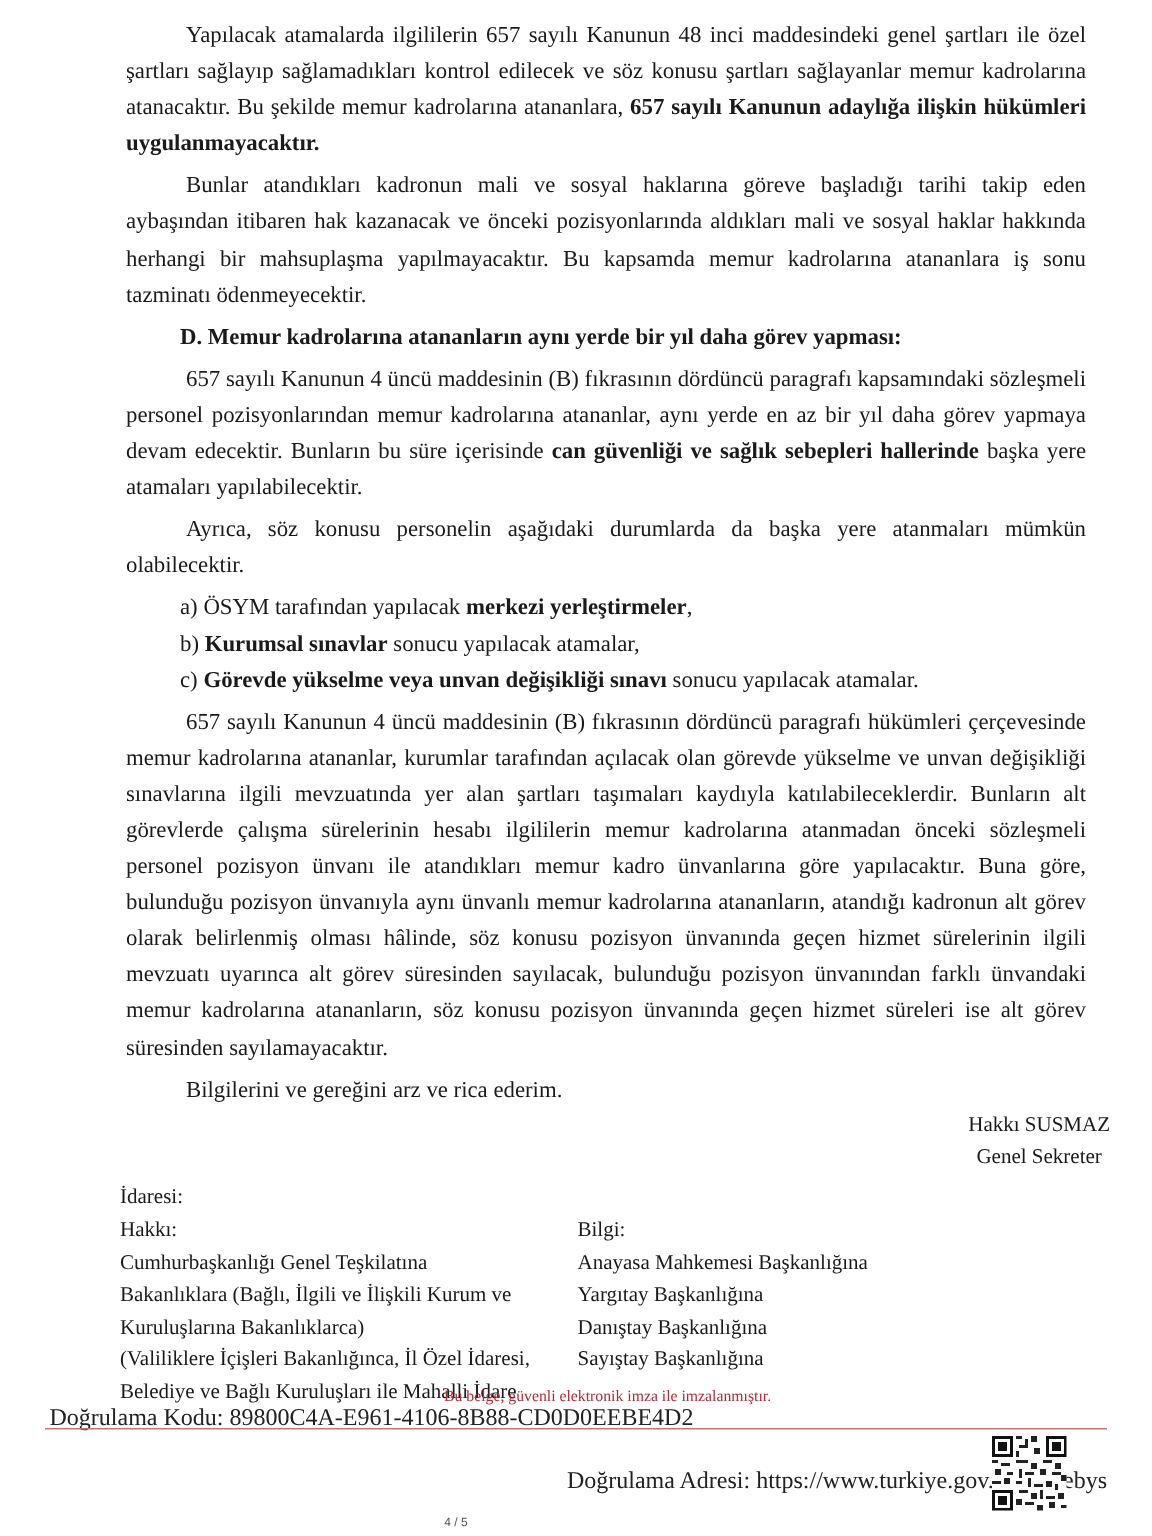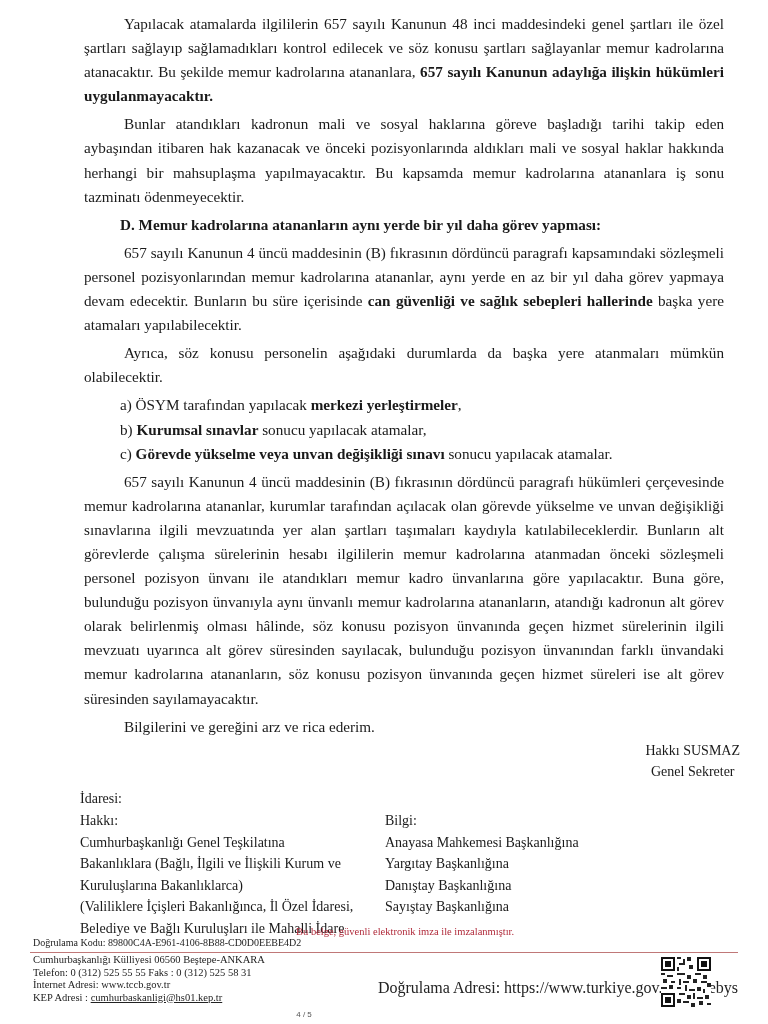--- a/index.html
+++ b/index.html
@@ -13,21 +13,21 @@
   .heading { margin: 0; padding-left: 40px; font-weight: bold; }
   .list-item { margin: 0; padding-left: 40px; }
   b { font-weight: bold; }
   .signature { position: absolute; right: 28px; top: 730px; text-align: center;
                font-size: 14px; line-height: 21px; margin-top: 10px; }
   .dist { position: absolute; left: 80px; top: 788px; font-size: 14px; line-height: 21.5px; }
   .dist-left { position: absolute; left: 80px; top: 810px; width: 300px; font-size: 14px; line-height: 21.5px; }
   .dist-right { position: absolute; left: 385px; top: 810px; width: 300px; font-size: 14px; line-height: 21.5px; }
   .esign { position: absolute; left: 260px; top: 926px; font-size: 10.5px; color: #b02a3a; padding-left: 36px; }
   .verif-line { position: absolute; left: 30px; right: 30px; top: 952px; height: 1px; background: #c07878; }
-  .verif-code { position: absolute; left: 33px; top: 937px; font-size: 10px; color: #222; text-align: center; }
+  .verif-code { position: absolute; left: 33px; top: 937px; font-size: 16px; color: #222; text-align: center; }
   .verif-addr { position: absolute; right: 30px; top: 937px; font-size: 16px; color: #222; margin-top: 42px; }
   .footer { position: absolute; left: 33px; top: 954px; font-size: 10.5px; line-height: 12.5px; color: #222; }
   .footer a { color: #222; text-decoration: underline; }
   .qr { position: absolute; left: 661px; top: 957px; width: 50px; height: 50px; }
   .page-num { position: absolute; left: 0; width: 608px; top: 1010px; text-align: center;
               font-size: 8px; color: #555; font-family: "Liberation Sans", sans-serif; }
 </style>
 </head>
 <body>
 
@@ -78,26 +78,20 @@
     <div>Yargıtay Başkanlığına</div>
     <div>Danıştay Başkanlığına</div>
     <div>Sayıştay Başkanlığına</div>
   </div>
 
   <div class="esign">Bu belge, güvenli elektronik imza ile imzalanmıştır.</div>
   <div class="verif-code">Doğrulama Kodu: 89800C4A-E961-4106-8B88-CD0D0EEBE4D2</div>
   <div class="verif-addr">Doğrulama Adresi: https://www.turkiye.gov.tr/tccb-ebys</div>
   <div class="verif-line"></div>
 
-  <div class="footer">
-    <div>Cumhurbaşkanlığı Külliyesi 06560 Beştepe-ANKARA</div>
-    <div>Telefon: 0 (312) 525 55 55  Faks : 0 (312) 525 58 31</div>
-    <div>İnternet Adresi: www.tccb.gov.tr</div>
-    <div><span>KEP Adresi : </span><a>cumhurbaskanligi@hs01.kep.tr</a></div>
-  </div>
 
   <div class="qr">
     <svg width="50" height="50" viewBox="0 0 25 25" shape-rendering="crispEdges">
       <rect x="0" y="0" width="25" height="25" fill="#fff"></rect>
       <rect x="0" y="0" width="7" height="7" fill="#111"></rect>
         <rect x="1" y="1" width="5" height="5" fill="#fff"></rect>
         <rect x="2" y="2" width="3" height="3" fill="#111"></rect>
       <rect x="18" y="0" width="7" height="7" fill="#111"></rect>
         <rect x="19" y="1" width="5" height="5" fill="#fff"></rect>
         <rect x="20" y="2" width="3" height="3" fill="#111"></rect>

